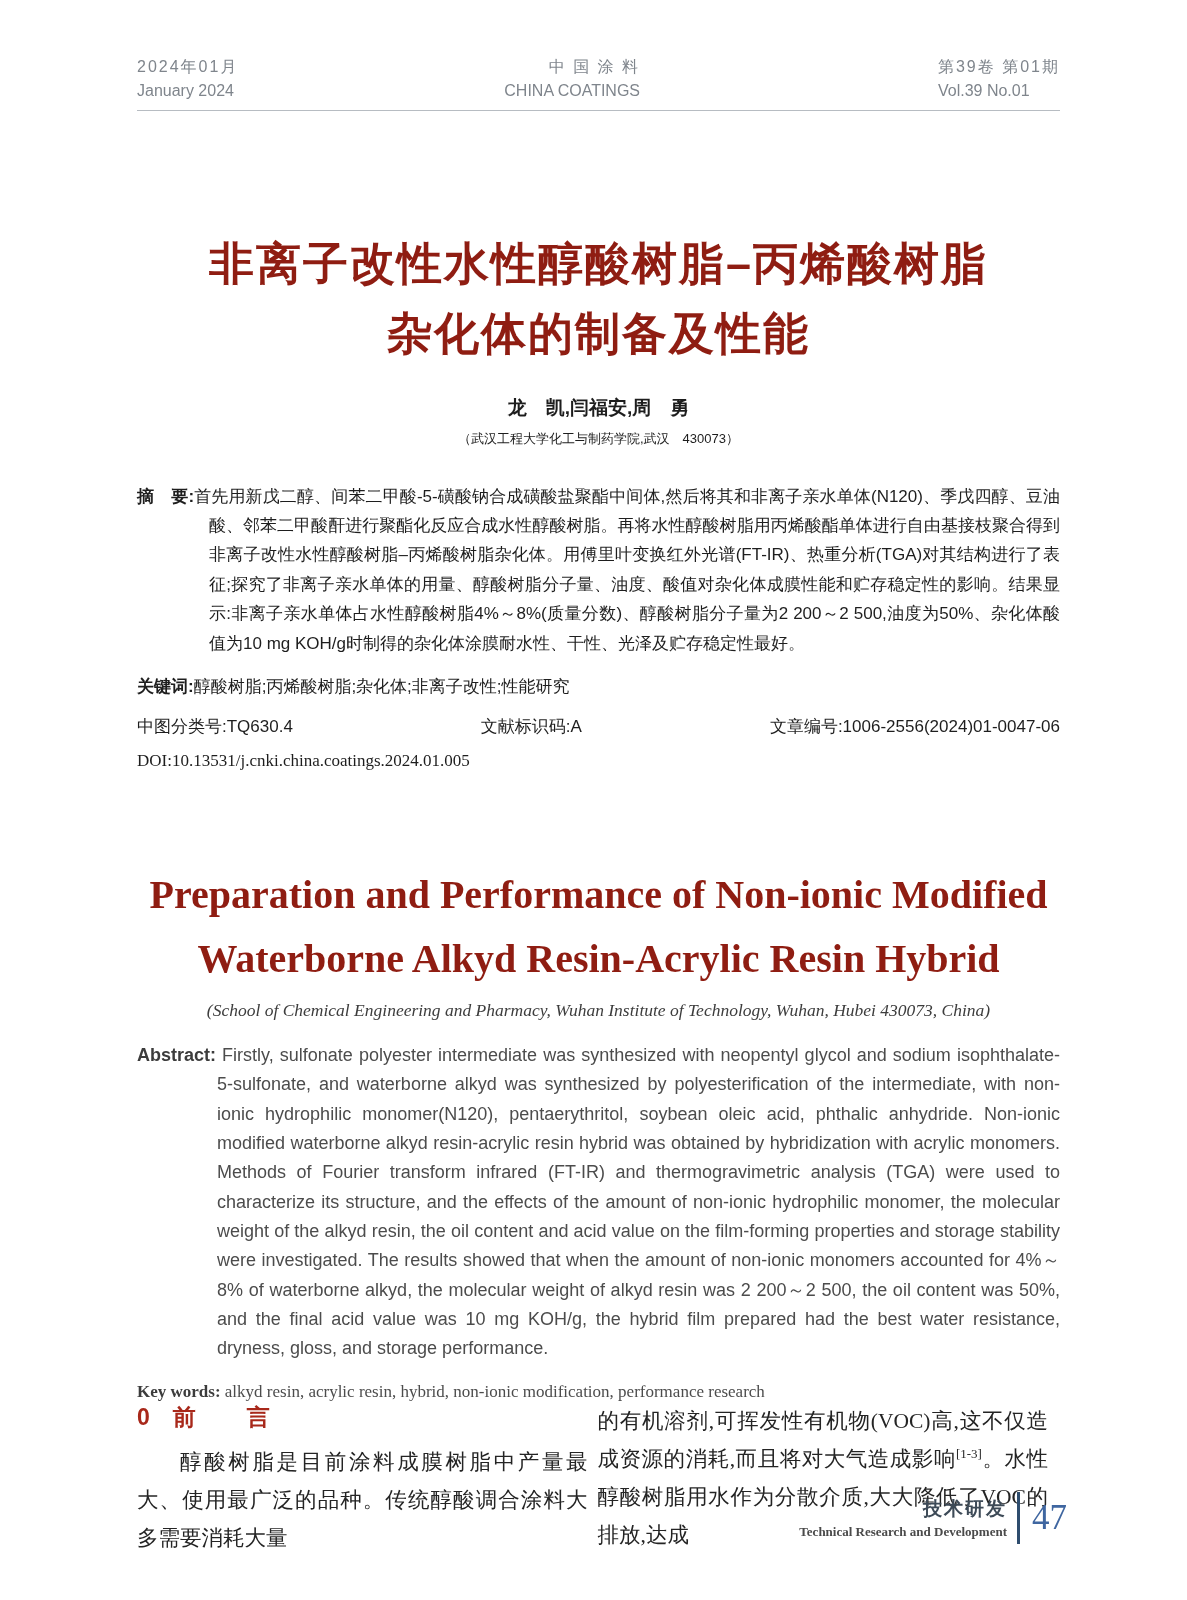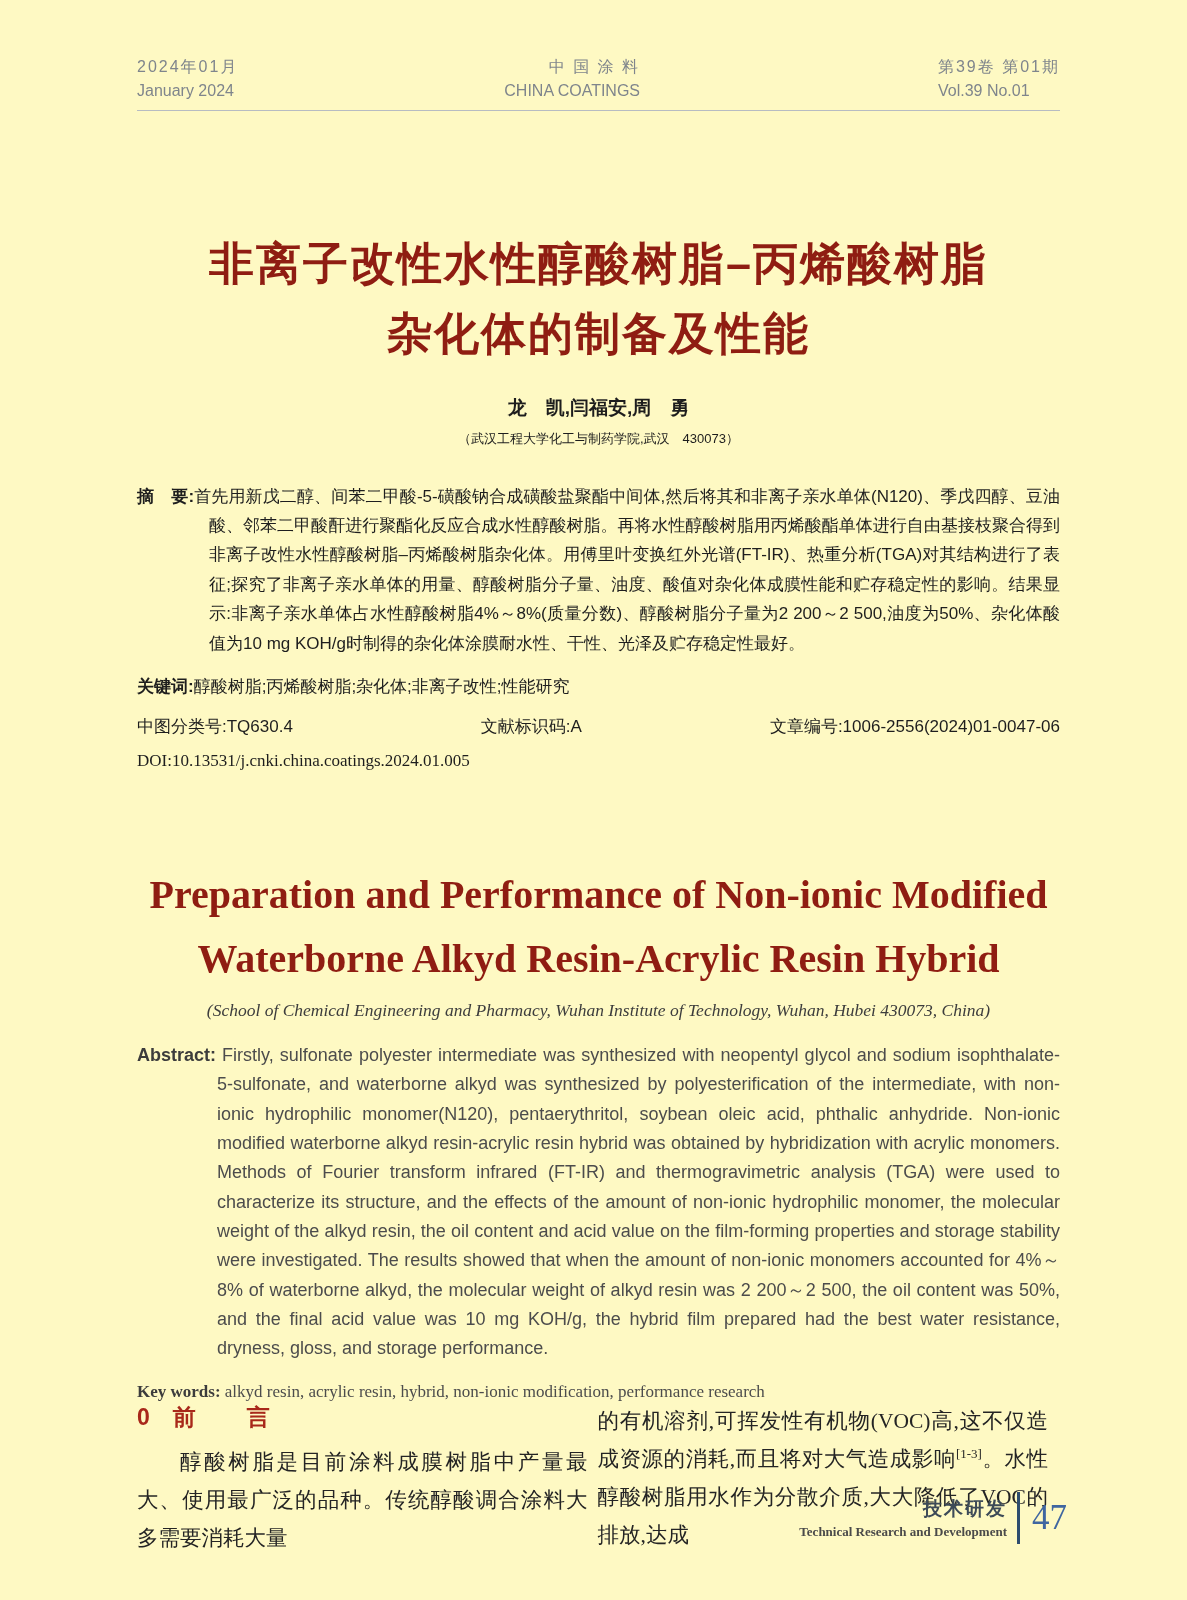--- a/index.html
+++ b/index.html
@@ -1,18 +1,18 @@
 <!DOCTYPE html>
 <html><head>
 <meta charset="utf-8">
 <style>
   html,body{margin:0;padding:0;background:#e8e8e8;}
   .page{
     position:relative;width:1187px;height:1600px;margin:0 auto;
-    background:#fef9c3;overflow:hidden;
+    background:#ffffff;overflow:hidden;
     font-family:"Liberation Sans","DejaVu Sans",sans-serif;
     color:#222;
   }
   .content{padding:0 127px 0 137px;}
 
   
   .runhead{
     margin-top:55px;display:flex;justify-content:space-between;align-items:flex-end;
     font-size:16px;line-height:1.5;color:#7f858c;
     border-bottom:1.5px solid #b7bcc2;padding-bottom:7px;

